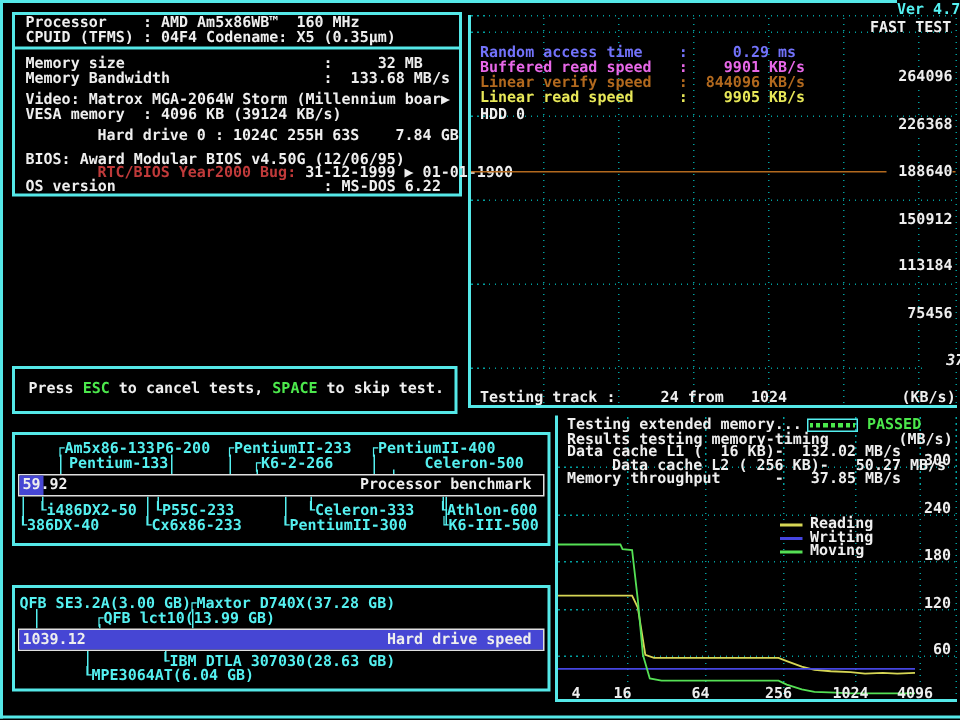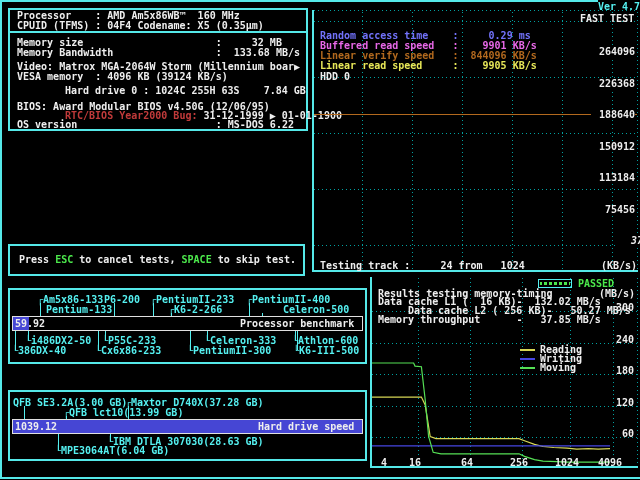--- a/index.html
+++ b/index.html
@@ -153,20 +153,21 @@
       <div class="vdot" style="left: 522px; top: 278px; height: 188px;"></div>
       <div class="vdot" style="left: 570px; top: 278px; height: 188px;"></div>
       <div class="vdot" style="left: 613px; top: 278px; height: 188px;"></div>
       <div class="vdot" style="left: 637px; top: 278px; height: 188px;"></div>
     </div>
   <svg id="mem-svg" width="267" height="189" style="left:371px;top:278px;" viewBox="0 0 267 189">
       <polyline points="1,119.1 13.0,119.1 44.0,119.1 50.4,119.1 54.2,127.0 59.2,158.5 65.0,160.6 148.0,160.6 153.5,162.7 163.5,166.4 172.0,168.5 182.8,169.5 196.0,170.1 205.7,171.1 217.5,170.6 227.2,171.1 239.0,170.6" fill="none" stroke="#d6d655" stroke-width="1.2"></polyline>
       <polyline points="1,167.9 13.0,167.9 239.0,167.9" fill="none" stroke="#4646e2" stroke-width="1.2"></polyline>
       <polyline points="1,85.0 13.0,85.0 42.6,85.0 44.0,88.1 50.4,88.7 54.2,121.8 57.6,158.5 62.2,174.3 70.0,175.8 148.0,175.8 153.5,178.4 163.5,181.6 172.0,183.2 186.0,183.7 196.0,184.2 239.0,184.2" fill="none" stroke="#55e055" stroke-width="1.2"></polyline>
     </svg>
+  <div class="t" style="left:378px;top:279px;color:#eeeeee;">Testing extended memory...</div>
   <div style="position:absolute;left:538px;top:279px;width:34px;height:9px;border:1px solid #55f0f0;box-sizing:border-box;padding:2px 1px;background:repeating-linear-gradient(90deg,#4ce84c 0 3px,#000 3px 5px);background-clip:content-box;"></div>
   <div class="t" style="left:578px;top:279px;color:#4ce84c;">PASSED</div>
   <div class="t" style="left:378px;top:289px;color:#eeeeee;">Results testing memory-timing</div>
   <div class="t" style="left:599px;top:289px;color:#eeeeee;">(MB/s)</div>
   <div id="mem-rows">
       <div class="t" style="left: 378px; top: 297px; color: rgb(238, 238, 238);">Data cache L1 (  16 KB)-  132.02 MB/s</div>
       <div class="t" style="left: 378px; top: 306px; color: rgb(238, 238, 238); padding-left: 30px;">Data cache L2 ( 256 KB)-   50.27 MB/s</div>
       <div class="t" style="left: 378px; top: 315px; color: rgb(238, 238, 238);">Memory throughput      -   37.85 MB/s</div>
     </div>
   <div id="mem-legend">

